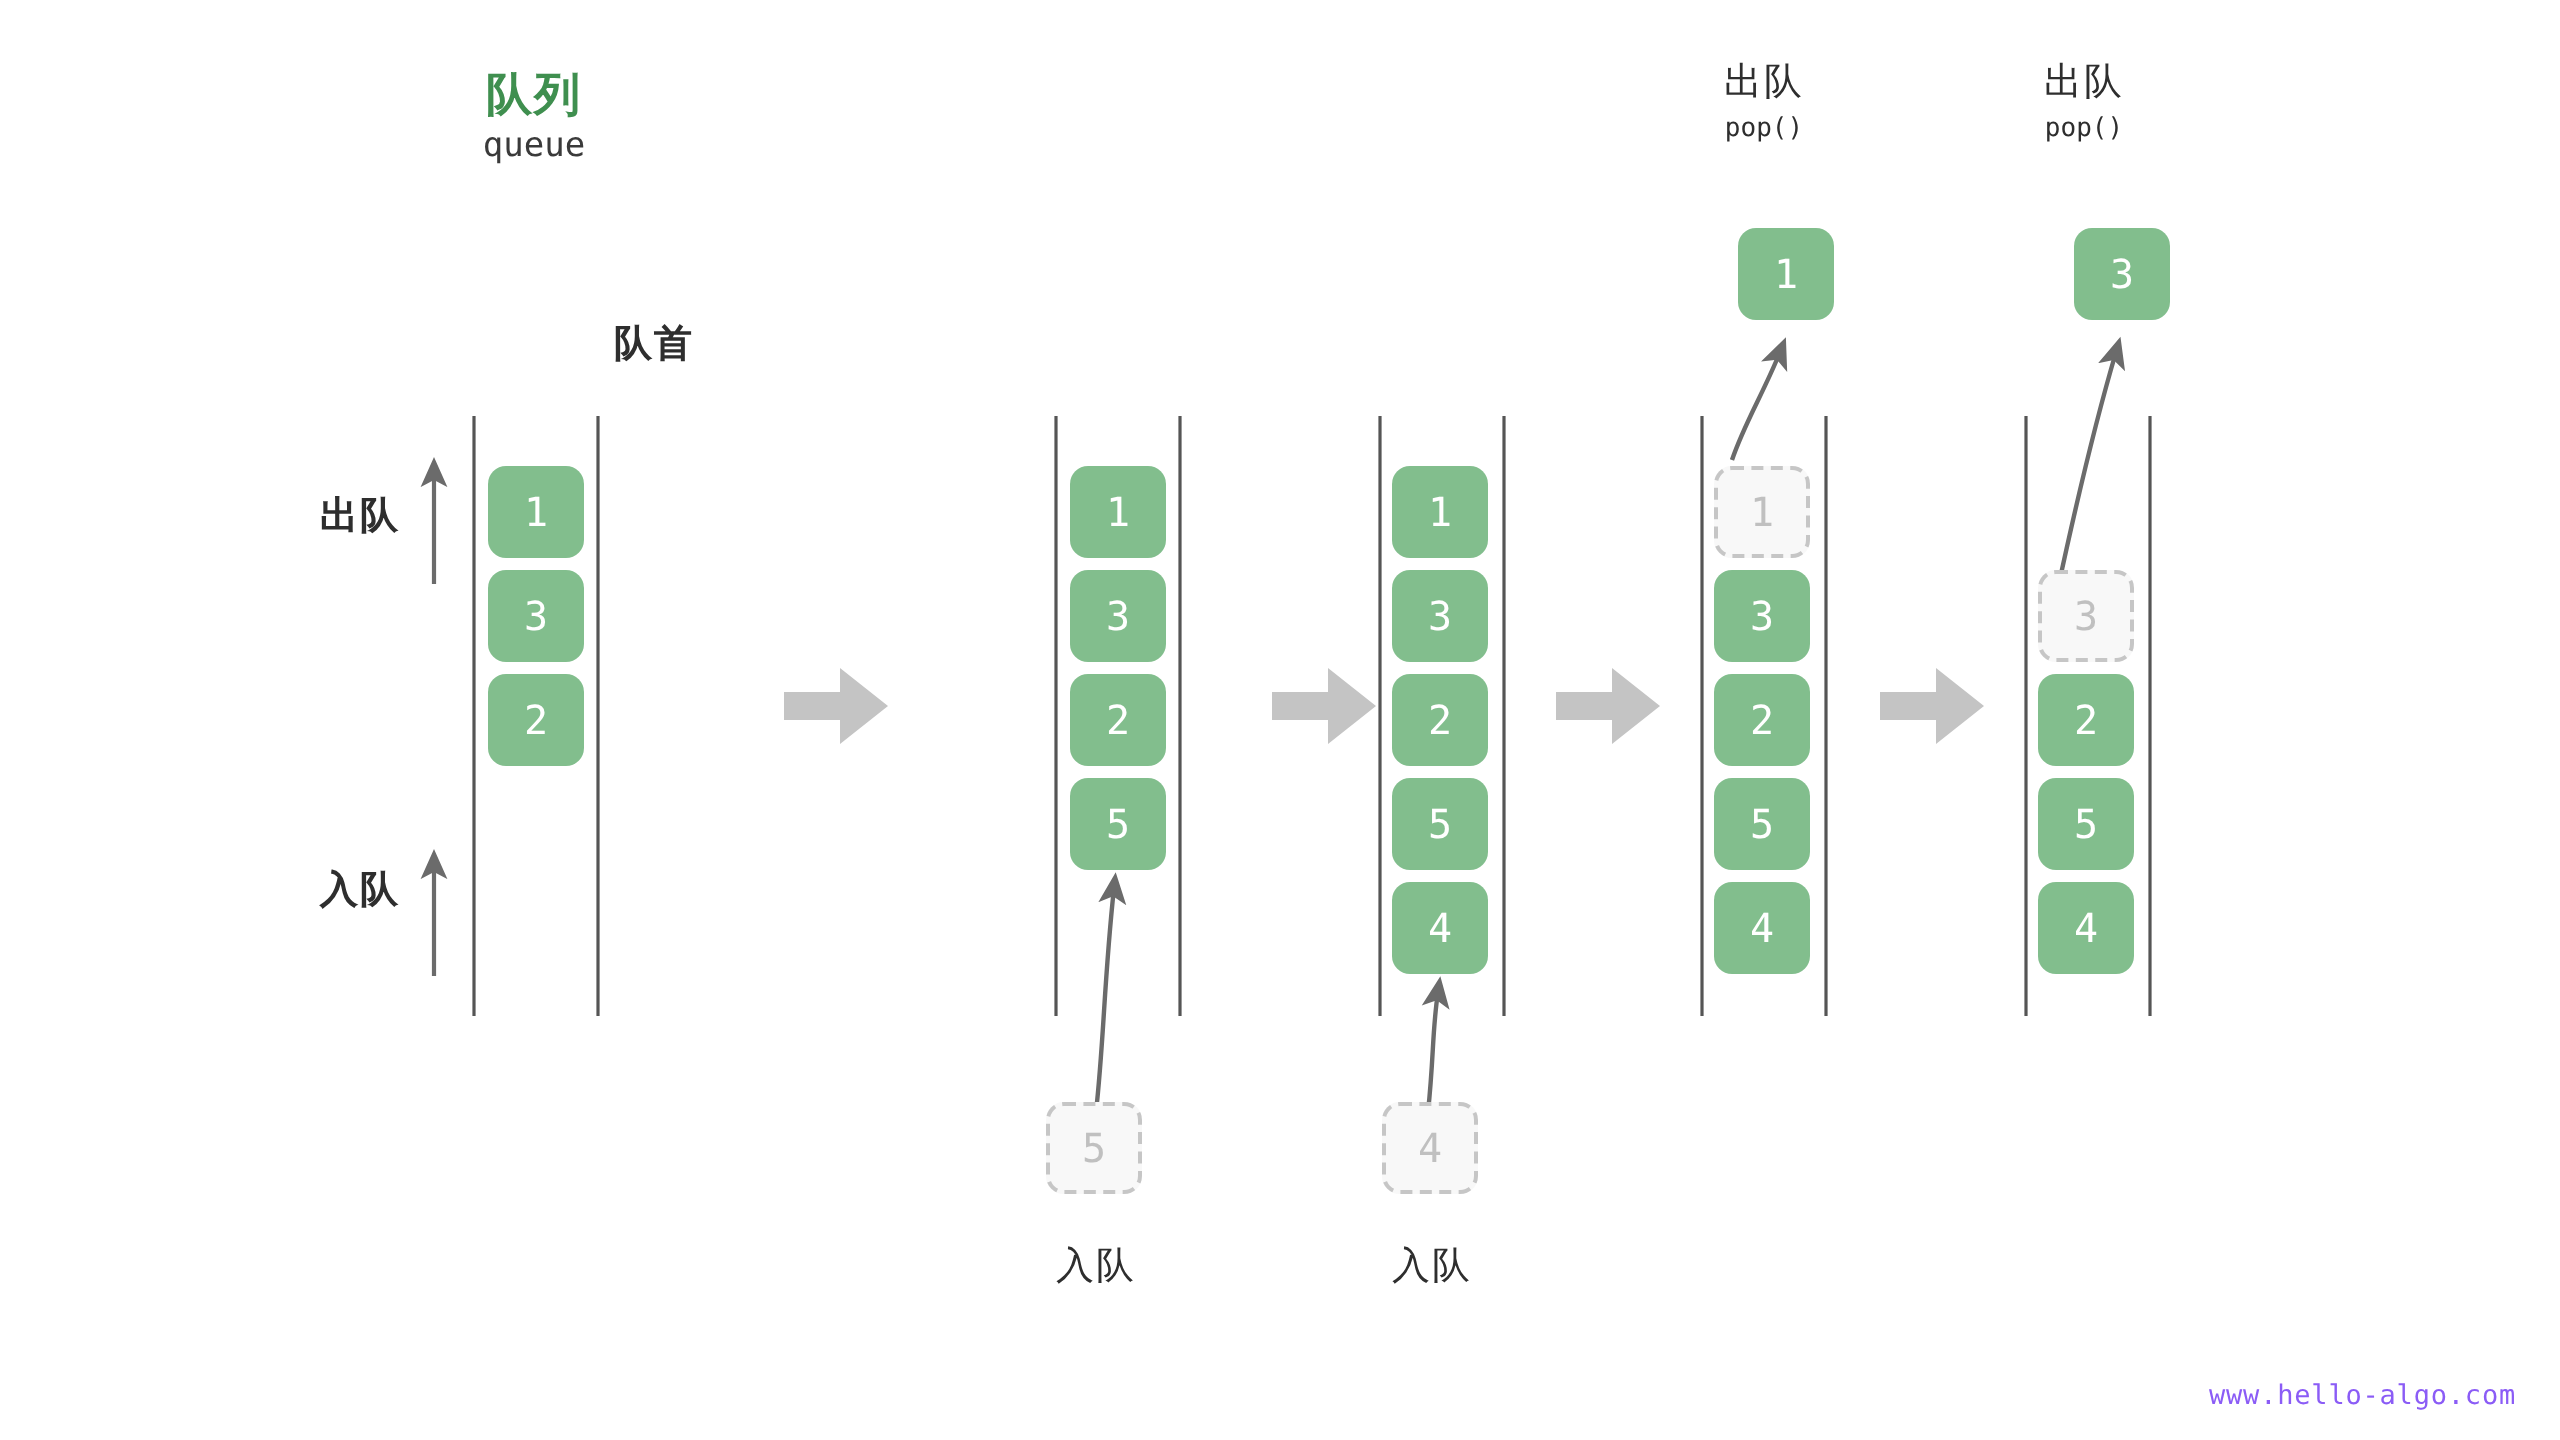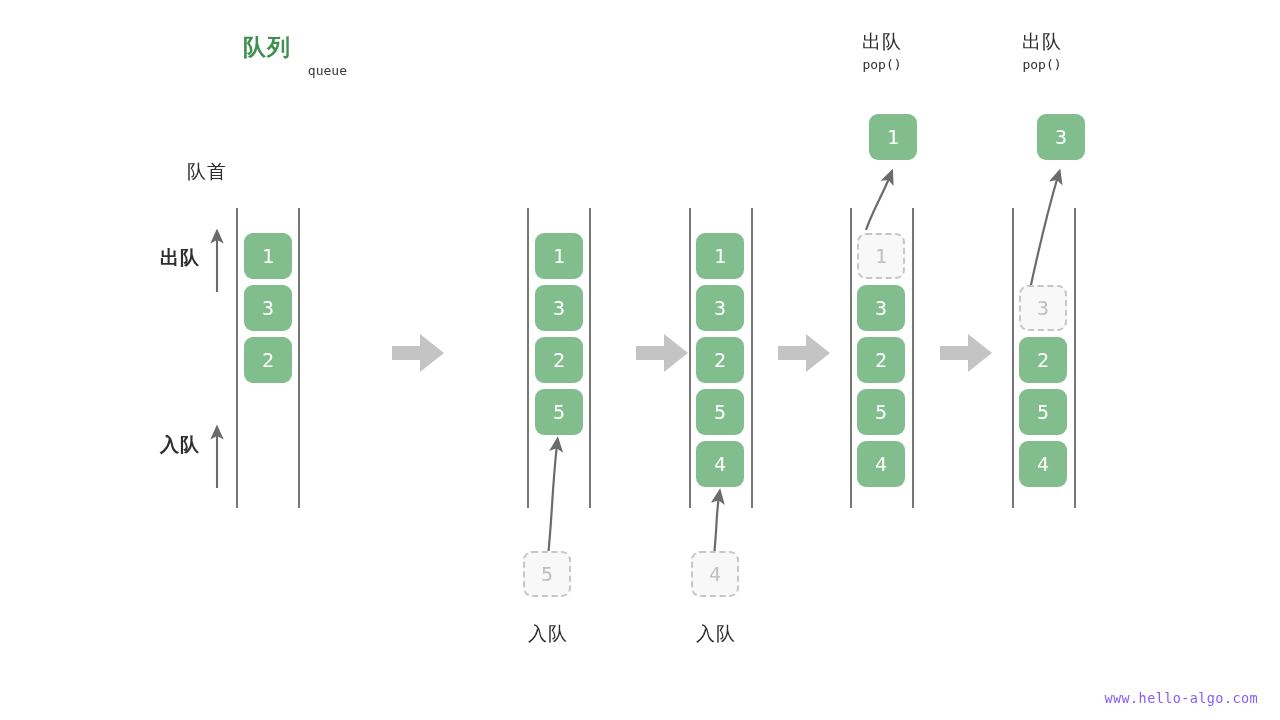--- a/index.html
+++ b/index.html
@@ -28,31 +28,31 @@
   
   .title-zh {
     font-size: 23px;
     font-weight: bold;
     color: #3f8f4f;
     text-align: center;
     letter-spacing: 1px;
   }
   .title-en {
     font-family: "DejaVu Sans Mono", "Liberation Mono", monospace;
-    font-size: 13px;
+    font-size: 17px;
     color: #3a3a3a;
-    text-align: right;
+    text-align: center;
   }
 
   
   .rail-label {
     font-size: 19px;
-    font-weight: normal;
-    color: #2e2e2e;
-    text-align: left;
+    font-weight: bold;
+    color: #2e2e2e;
+    text-align: right;
     letter-spacing: 1px;
   }
   .side-label {
     font-size: 19px;
     font-weight: bold;
     color: #2e2e2e;
     text-align: right;
     letter-spacing: 1px;
   }
 

